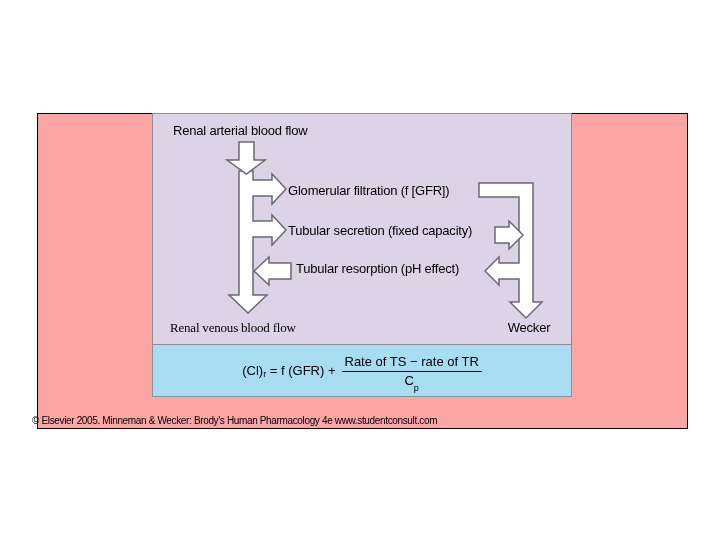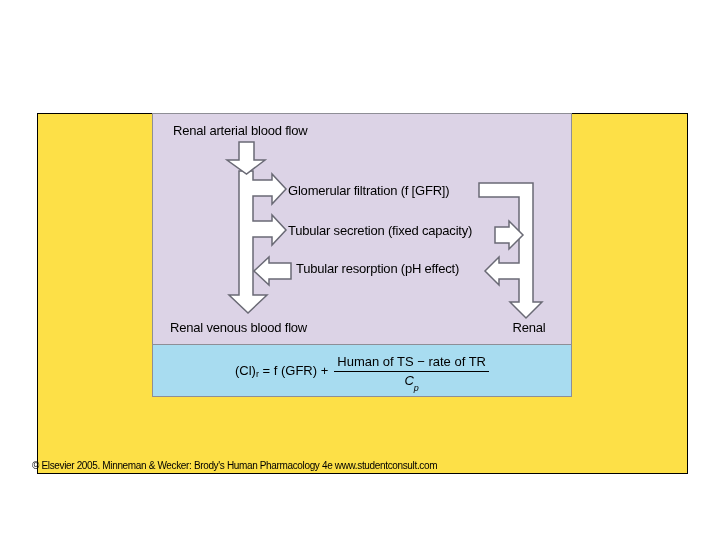--- a/index.html
+++ b/index.html
@@ -7,22 +7,22 @@
     width: 720px; height: 540px;
     background: #ffffff;
     font-family: "Liberation Sans", sans-serif;
     color: #000000;
     position: relative;
     overflow: hidden;
   }
   .figure-box {
     position: absolute;
     left: 37px; top: 113px;
-    width: 651px; height: 361px;
-    background: #fde047;
+    width: 651px; height: 316px;
+    background: #fca5a5;
     border: 1px solid #000000;
     box-sizing: border-box;
   }
   .panel-stack {
     position: absolute;
     left: 114px; top: -1px;
     width: 420px;
   }
   .diagram-panel {
     width: 420px; height: 232px;
@@ -61,21 +61,21 @@
     position: relative;
     top: 3px;
     line-height: 0;
   }
   .frac { display: inline-block; text-align: center; margin-left: 6px; }
   .frac .num {
     border-bottom: 1px solid #000;
     padding: 0 3px 2px 3px;
     display: block;
   }
-  .frac .den { display: block; padding-top: 1px; font-style: italic; }
+  .frac .den { display: block; padding-top: 1px; }
   .credit-line {
     position: absolute;
     left: -6px; bottom: 2px;
     font-size: 10px;
     letter-spacing: -0.35px;
     white-space: nowrap;
   }
 </style>
 </head>
 <body>
@@ -104,32 +104,32 @@
       </svg>
 
       <div class="dlabel" style="left:20px; top:10px;">Renal arterial blood flow</div>
 
       <div class="dlabel" style="left:135px; top:70px;">Glomerular filtration (f [GFR])</div>
 
       <div class="dlabel" style="left:135px; top:110px;">Tubular secretion (fixed capacity)</div>
 
       <div class="dlabel" style="left:143px; top:148px;">Tubular resorption (pH effect)</div>
 
-      <div class="dlabel" style="left:17px; top:207px;">Renal venous blood flow</div>
+      <div class="dlabel" style="left:17px; top:207px;font-family:Liberation Serif, serif;">Renal venous blood flow</div>
 
-      <div class="dlabel" style="left:350px; top:207px; width:52px; text-align:center;">Renal</div>
+      <div class="dlabel" style="left:350px; top:207px; width:52px; text-align:center;">Wecker</div>
     </div>
 
     <div class="formula-panel">
       <div class="formula">
         <span>(Cl)</span>
           <sub>r</sub>
           <span>&nbsp;= f (GFR) +</span>
         <span class="frac">
-          <span class="num">Human of TS − rate of TR</span>
+          <span class="num">Rate of TS − rate of TR</span>
           <span class="den"><span>C</span><sub>p</sub></span>
         </span>
       </div>
     </div>
 
   </div>
 
   <div class="credit-line">© Elsevier 2005.  Minneman &amp; Wecker: Brody's Human Pharmacology 4e www.studentconsult.com</div>
 </div>
 

